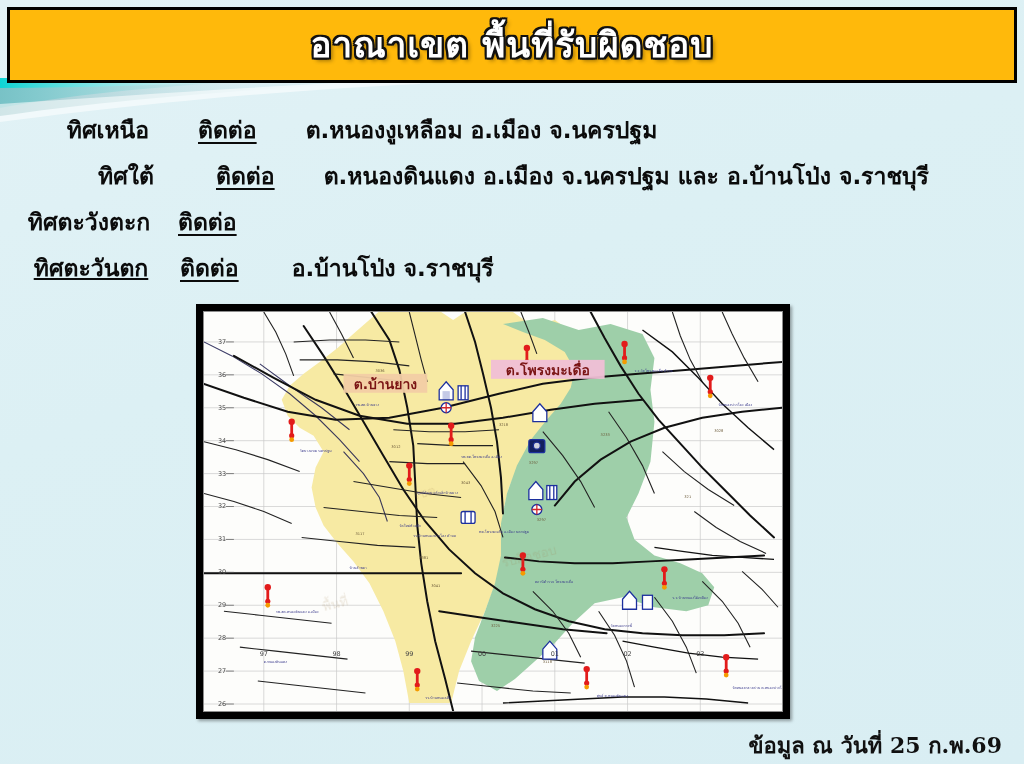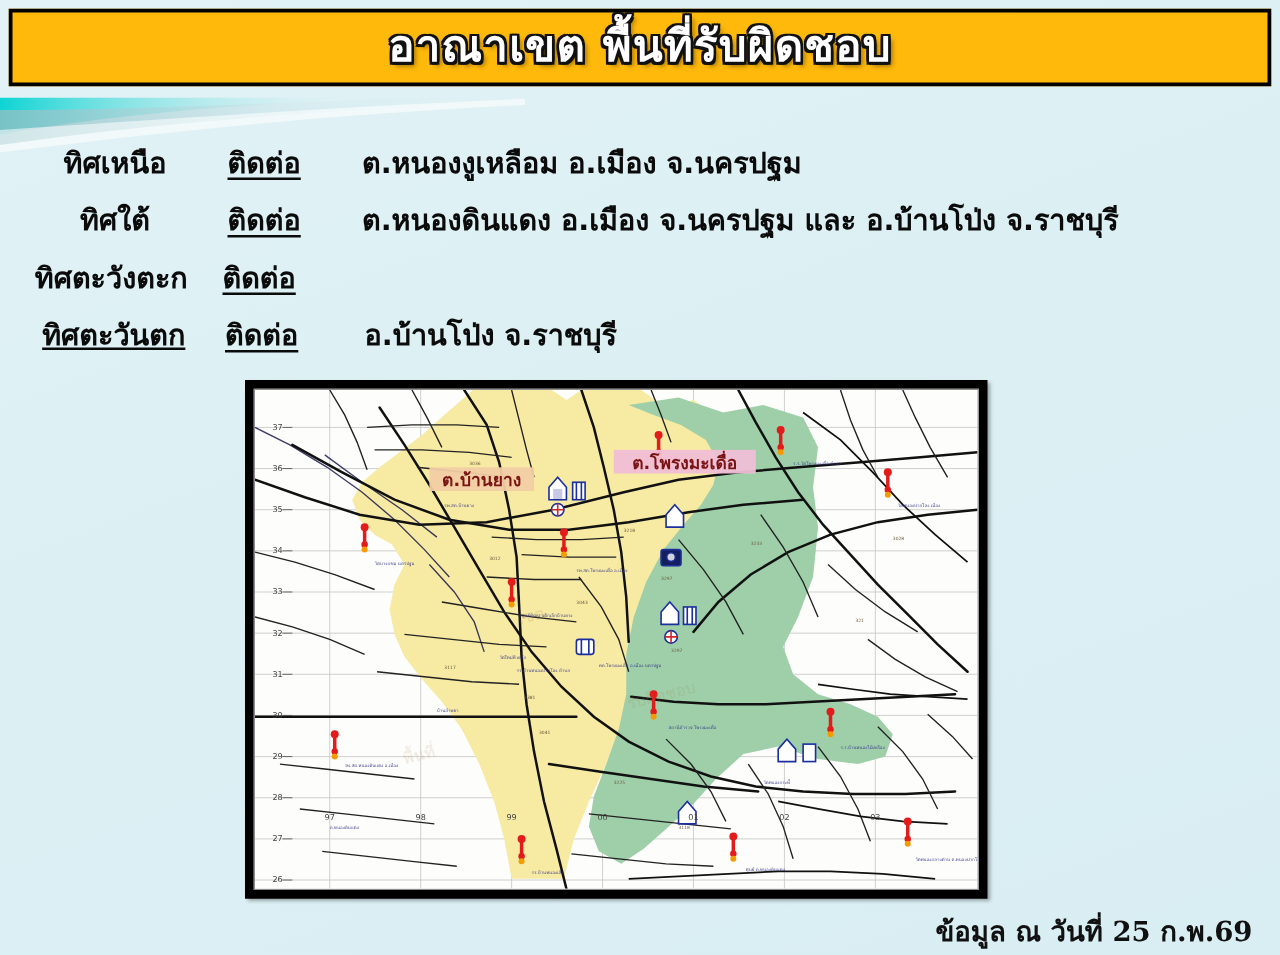--- a/index.html
+++ b/index.html
@@ -31,21 +31,21 @@
     height: 46px;
     pointer-events: none;
   }
 
   
   #title-banner {
     position: absolute;
     left: 7px;
     top: 7px;
     width: 1010px;
-    height: 62px;
+    height: 76px;
     background: #ffb90b;
     border: 3px solid #000;
     box-sizing: border-box;
     display: flex;
     align-items: center;
     justify-content: center;
   }
   #title-text {
     font-family: "DejaVu Sans", "Liberation Sans", sans-serif;
     font-size: 35px;
@@ -84,22 +84,22 @@
   .dir-contact {
     flex: 0 0 auto;
     text-decoration: underline;
     text-underline-offset: 4px;
     padding-right: 10px;
   }
   .dir-value {
     flex: 1 1 auto;
     margin-left: 39px;
   }
-  .row-1 .dir-label { padding-left: 2px; }
-  .row-2 .dir-label { padding-left: 2px; }
+  .row-1 .dir-label { padding-left: 18px; }
+  .row-2 .dir-label { padding-left: 15px; margin-left: 21px; }
   .row-3 .dir-label { width: 178px; padding-left: 0px; }
   .row-4 .dir-label { width: 178px; padding-left: 2px; text-decoration: underline; }
   .row-4 .dir-contact { padding-right: 14px; }
 
   
   #map-frame {
     position: absolute;
     left: 196px;
     top: 304px;
     width: 594px;

